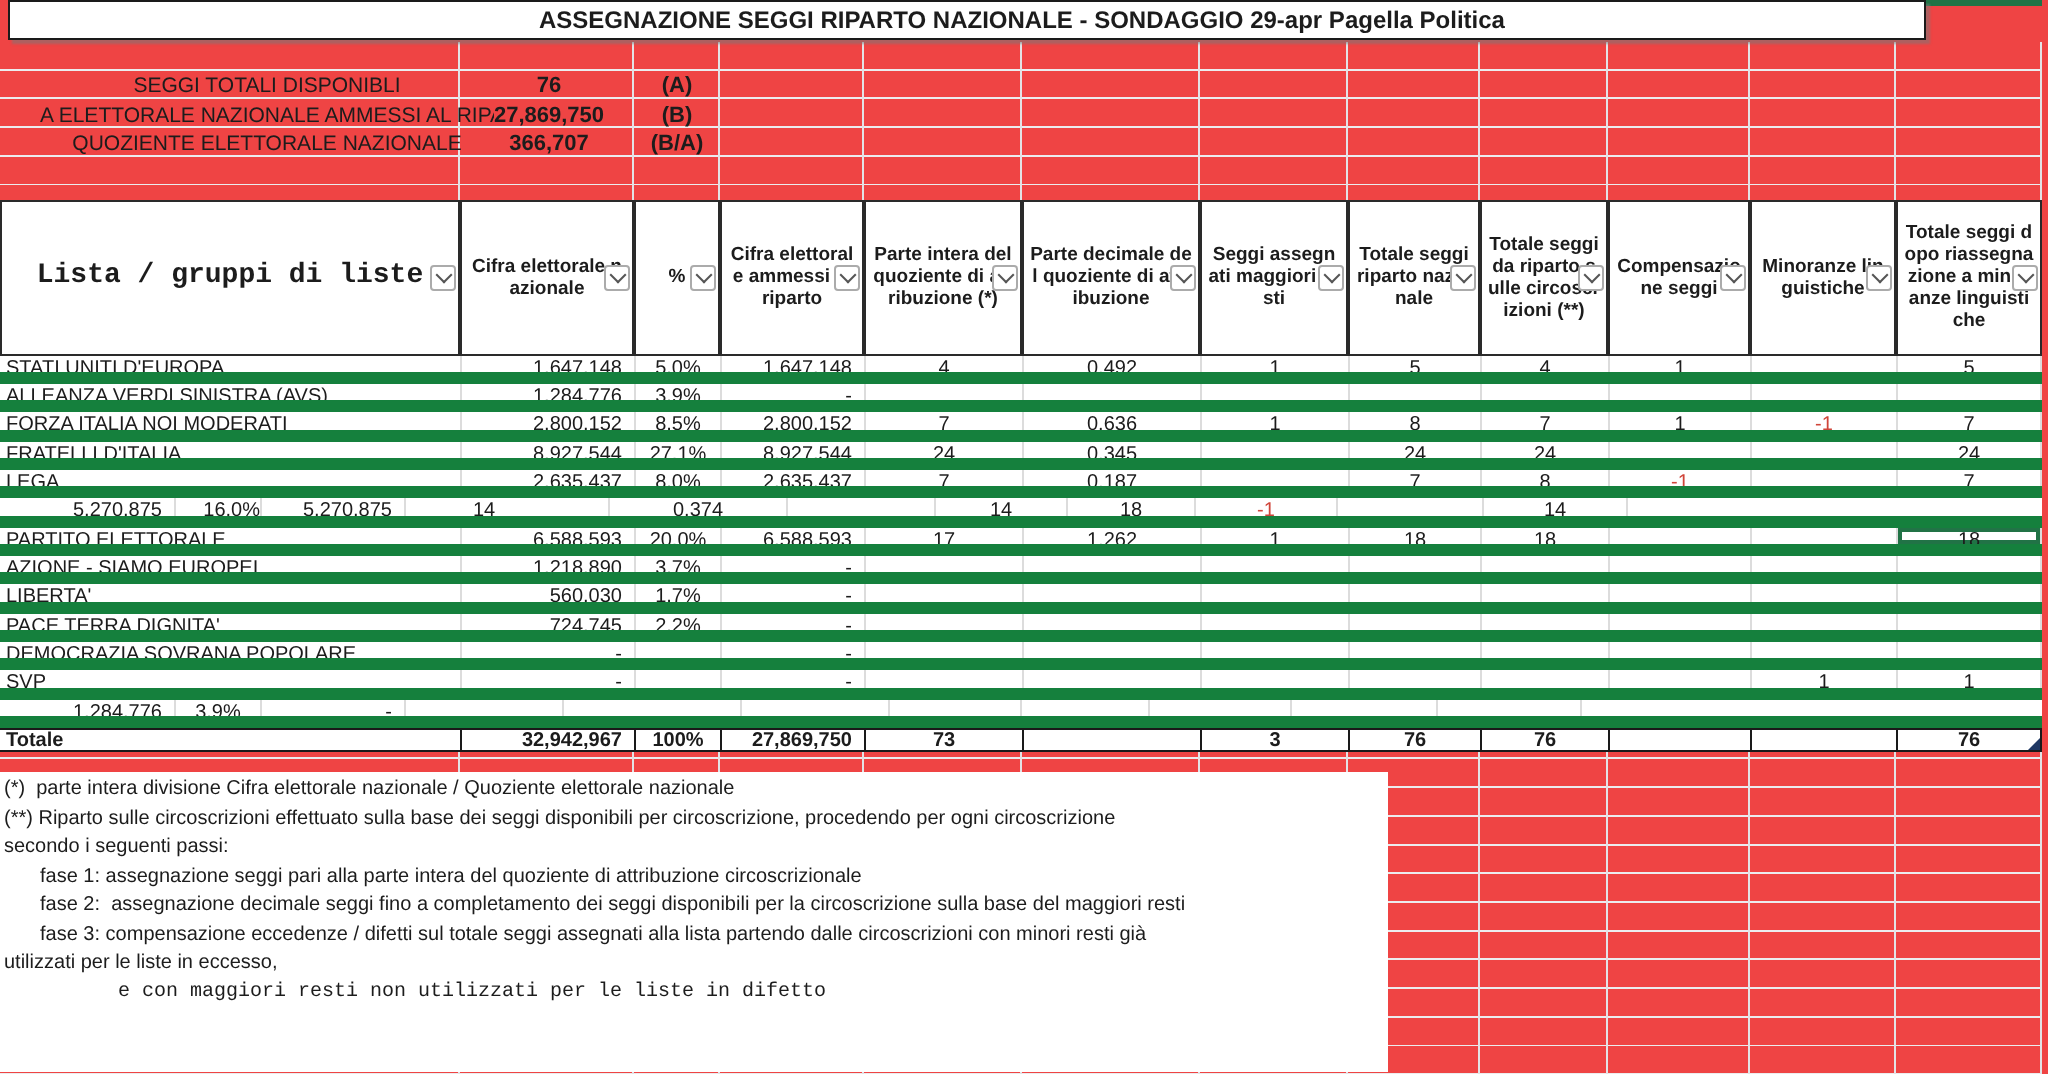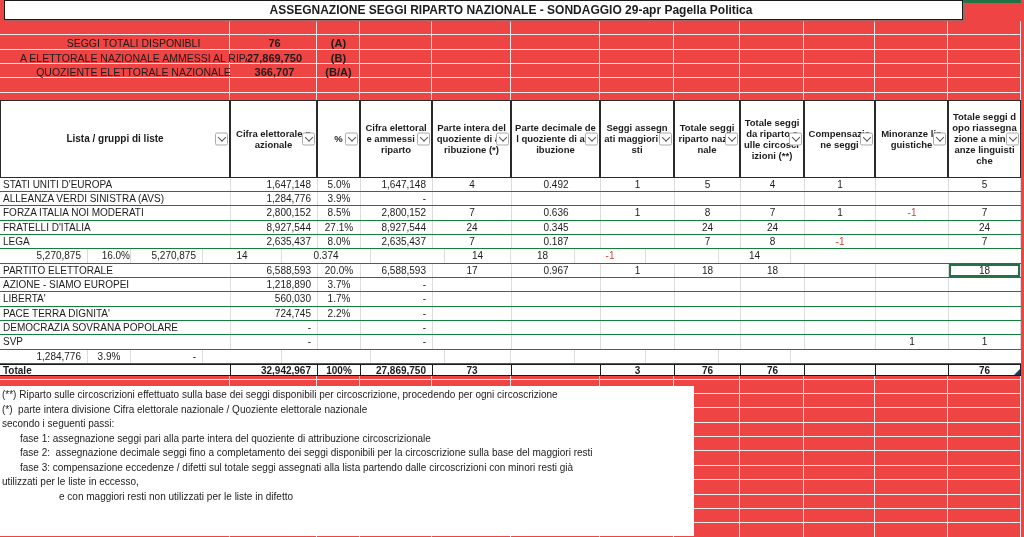--- a/index.html
+++ b/index.html
@@ -26,27 +26,27 @@
   .slabel{position:absolute;left:0;width:227px;text-align:center;font-size:10.5px;white-space:nowrap;overflow:hidden;margin-left:20px;}
   .svalue{position:absolute;left:232px;width:85px;text-align:center;font-size:11px;font-weight:700;}
   .scode{position:absolute;left:317px;width:43px;text-align:center;font-size:11px;font-weight:700;}
 
   
   #table{position:absolute;left:0;top:99.5px;width:1021px;background:#fff;}
   .hrow{display:flex;height:78px;box-sizing:border-box;}
   .th{position:relative;box-sizing:border-box;border:0.5px solid #2a2a2a;background:#fff;
     display:flex;align-items:center;justify-content:center;overflow:hidden;}
   .th-label{font-size:9.5px;font-weight:700;line-height:11px;text-align:center;word-break:break-all;padding:0 3px;}
-  .th-first .th-label{word-break:normal;font-size:10px;}
+  .th-first .th-label{word-break:normal;font-size:14px;font-family:Liberation Mono, monospace;}
   .filter-btn{position:absolute;right:1px;top:50%;transform:translateY(-50%);width:13px;height:13px;
     background:#fff;border:1px solid #ababab;border-radius:2px;padding:0;display:flex;align-items:center;justify-content:center;cursor:pointer;}
   .chev{display:block;width:5px;height:5px;border-right:1.5px solid #555;border-bottom:1.5px solid #555;
     transform:rotate(45deg);margin-top:-2px;}
 
-  .tr{display:flex;height:14.35px;box-sizing:border-box;border-bottom:1px solid #15803d;}
+  .tr{display:flex;height:14.35px;box-sizing:border-box;border-bottom:6px solid #15803d;}
   .td{box-sizing:border-box;border-left:1px solid #dcdcdc;font-size:10px;line-height:13.5px;
     white-space:nowrap;overflow:hidden;position:relative;}
   .td:first-child{border-left:none;}
   .td.last{border-right:1px solid #dcdcdc;}
   .td.a-left{text-align:left;padding-left:3px;}
   .td.a-right{text-align:right;padding-right:6px;}
   .td.a-center{text-align:center;}
   .td.neg{color:#d0453a;}
   .td.active-cell{box-shadow:inset 0 0 0 2px #217346;}
 
@@ -55,21 +55,21 @@
   .tr.total .td:first-child{border-left:none;}
   .tr.total .td.last{border-right:1.5px solid #1a1a1a;}
   .corner-tri{position:absolute;right:0;bottom:0;width:0;height:0;
     border-left:6px solid transparent;border-bottom:6px solid #1f3864;}
 
   
   .footnotes-bg{position:absolute;left:0;top:386px;width:694px;height:150px;background:#fff;}
   .footnotes{position:absolute;left:2px;top:388px;width:900px;}
   .fn{height:14.55px;line-height:14.55px;font-size:10px;white-space:pre;overflow:visible;}
   .fn.ind1{padding-left:18px;}
-  .fn.ind2{padding-left:57px;}
+  .fn.ind2{padding-left:57px;font-family:Liberation Mono, monospace;}
 </style>
 </head>
 <body>
 
 <div class="screen">
 
   <div class="grid-lines" id="gridlines">
       <div class="vline" style="left: 229px;"></div>
       <div class="vline" style="left: 316px;"></div>
       <div class="vline" style="left: 359px;"></div>
@@ -251,35 +251,35 @@
         <div class="td a-center" style="width: 64px;">8</div>
         <div class="td a-center neg" style="width: 71px;">-1</div>
         <div class="td a-center" style="width: 73px;"></div>
         <div class="td a-center last" style="width: 73px;">7</div>
       </div>
       <div class="tr">
         <div class="td a-right" style="width: 87px;">5,270,875</div>
         <div class="td a-center" style="width: 43px; text-align: right;">16.0%</div>
         <div class="td a-right" style="width: 72px;">5,270,875</div>
         <div class="td a-center" style="width: 79px;">14</div>
-        <div class="td a-center" style="width: 89px;">0.374</div>
+        <div class="td a-center" style="width: 89px; margin-left: 23px;">0.374</div>
         <div class="td a-center" style="width: 74px;"></div>
         <div class="td a-center" style="width: 66px;">14</div>
         <div class="td a-center" style="width: 64px;">18</div>
         <div class="td a-center neg" style="width: 71px;">-1</div>
         <div class="td a-center" style="width: 73px;"></div>
         <div class="td a-center last" style="width: 73px;">14</div>
       </div>
       <div class="tr">
         <div class="td a-left" style="width: 230px;">PARTITO ELETTORALE</div>
         <div class="td a-right" style="width: 87px;">6,588,593</div>
         <div class="td a-center" style="width: 43px;">20.0%</div>
         <div class="td a-right" style="width: 72px;">6,588,593</div>
         <div class="td a-center" style="width: 79px;">17</div>
-        <div class="td a-center" style="width: 89px;">0.967</div>
+        <div class="td a-center" style="width: 89px;">1.262</div>
         <div class="td a-center" style="width: 74px;">1</div>
         <div class="td a-center" style="width: 66px;">18</div>
         <div class="td a-center" style="width: 64px;">18</div>
         <div class="td a-center" style="width: 71px;"></div>
         <div class="td a-center" style="width: 73px;"></div>
         <div class="td a-center last active-cell" style="width: 73px;">18</div>
       </div>
       <div class="tr">
         <div class="td a-left" style="width: 230px;">AZIONE - SIAMO EUROPEI</div>
         <div class="td a-right" style="width: 87px;">1,218,890</div>
@@ -374,22 +374,22 @@
         <div class="td a-center" style="width: 66px;">76</div>
         <div class="td a-center" style="width: 64px;">76</div>
         <div class="td a-center" style="width: 71px;"></div>
         <div class="td a-center" style="width: 73px;"></div>
         <div class="td a-center last" style="width: 73px;">76<span class="corner-tri"></span></div>
       </div>
     </div>
 
   <div class="footnotes-bg"></div>
   <div class="footnotes">
+    <div class="fn">(*)  parte intera divisione Cifra elettorale nazionale / Quoziente elettorale nazionale</div>
     <div class="fn">(**) Riparto sulle circoscrizioni effettuato sulla base dei seggi disponibili per circoscrizione, procedendo per ogni circoscrizione</div>
-    <div class="fn">(*)  parte intera divisione Cifra elettorale nazionale / Quoziente elettorale nazionale</div>
     <div class="fn">secondo i seguenti passi:</div>
     <div class="fn ind1">fase 1: assegnazione seggi pari alla parte intera del quoziente di attribuzione circoscrizionale</div>
     <div class="fn ind1">fase 2:  assegnazione decimale seggi fino a completamento dei seggi disponibili per la circoscrizione sulla base del maggiori resti</div>
     <div class="fn ind1">fase 3: compensazione eccedenze / difetti sul totale seggi assegnati alla lista partendo dalle circoscrizioni con minori resti già</div>
     <div class="fn">utilizzati per le liste in eccesso,</div>
     <div class="fn ind2">e con maggiori resti non utilizzati per le liste in difetto</div>
   </div>
 
 </div>
 

